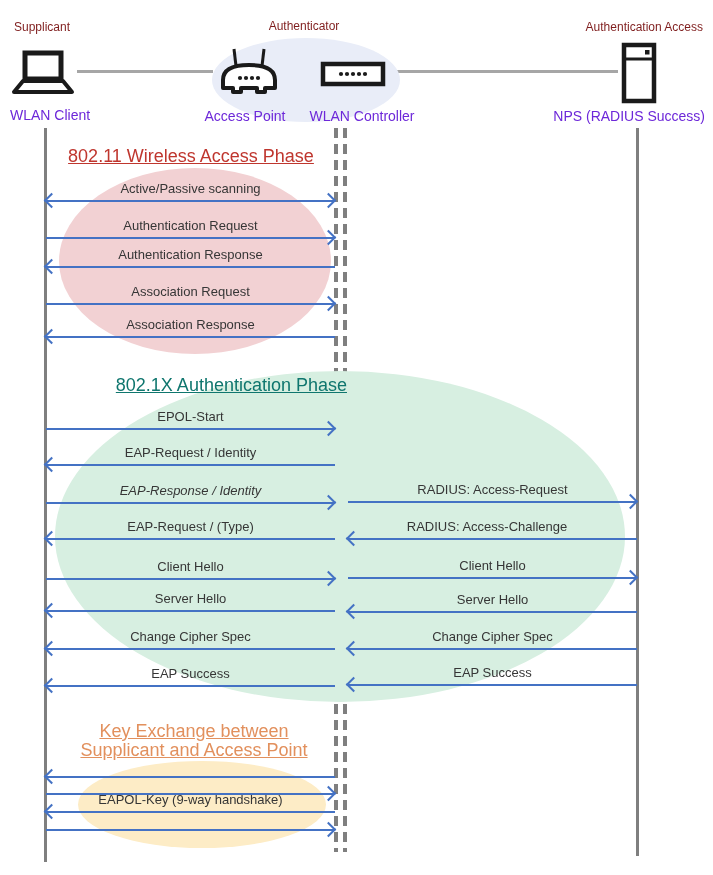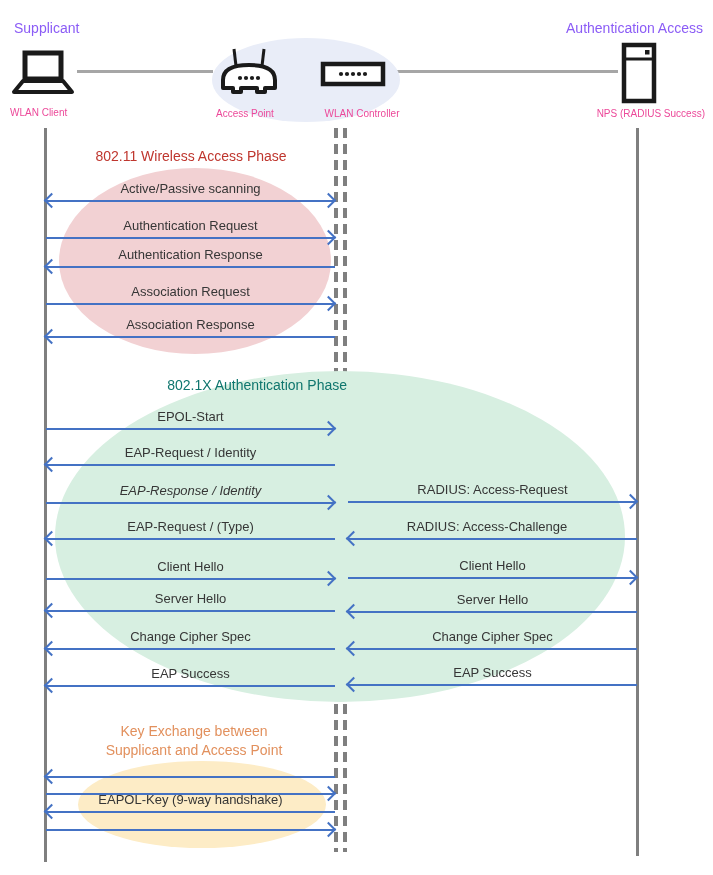--- a/index.html
+++ b/index.html
@@ -1,45 +1,46 @@
 <!DOCTYPE html>
 <html><head>
 <meta charset="utf-8">
 <style>
   html,body{margin:0;padding:0;background:#fff;}
   #canvas{
     position:relative;width:713px;height:875px;background:#ffffff;
     font-family:"Liberation Sans",sans-serif;color:#3a3a3a;overflow:hidden;
   }
-  .hdr{position:absolute;font-size:14px;color:#8b5cf6;white-space:nowrap;}
-  .dev{position:absolute;font-size:10px;color:#ec4899;white-space:nowrap;}
+  .hdr{position:absolute;font-size:12px;color:#7f1d1d;white-space:nowrap;}
+  .dev{position:absolute;font-size:14px;color:#6d28d9;white-space:nowrap;}
   .center200{width:220px;text-align:center;}
   .right-al{text-align:right;}
   .lifeline{position:absolute;width:3px;background:#7f7f7f;}
   .dashline{position:absolute;width:4px;
     background:repeating-linear-gradient(to bottom,#7f7f7f 0 10px,transparent 10px 16px);}
   .connector{position:absolute;height:3px;background:#a6a6a6;top:70px;}
   .auth-ellipse{position:absolute;border-radius:50%;background:#e9edf8;}
   .phase-ellipse{position:absolute;border-radius:50%;z-index:1;}
   .phase-title{position:absolute;z-index:3;width:300px;text-align:center;
-    font-size:14px;line-height:19px;white-space:nowrap;}
+    font-size:18px;line-height:19px;white-space:nowrap;text-decoration:underline;}
   .msg-line{position:absolute;height:2px;background:#4472c4;z-index:2;}
   .chev{position:absolute;width:9px;height:9px;z-index:2;}
   .chev-r{border-top:2.2px solid #4472c4;border-right:2.2px solid #4472c4;transform:rotate(45deg);}
   .chev-l{border-bottom:2.2px solid #4472c4;border-left:2.2px solid #4472c4;transform:rotate(45deg);}
   .msg-label{position:absolute;width:300px;text-align:center;font-size:13px;
     color:#363636;z-index:3;white-space:nowrap;}
   .icon{position:absolute;z-index:2;}
 </style>
 </head>
 <body>
 
 <div id="canvas">
 
   <div class="hdr" style="left:14px;top:20px;">Supplicant</div>
+  <div class="hdr center200" style="left:194px;top:19px;">Authenticator</div>
   <div class="hdr right-al" style="left:483px;top:20px;width:220px;">Authentication Access</div>
 
   <div class="connector" style="left:77px;width:136px;"></div>
   <div class="connector" style="left:291px;width:19px;"></div>
   <div class="connector" style="left:389px;width:229px;"></div>
 
   <div class="auth-ellipse" style="left:212px;top:38px;width:188px;height:84px;"></div>
 
   <svg class="icon" style="left:10px;top:50px;" width="66" height="46" viewBox="0 0 66 46">
     <rect x="15" y="3" width="36" height="26" fill="#fff" stroke="#1a1a1a" stroke-width="5"></rect>

